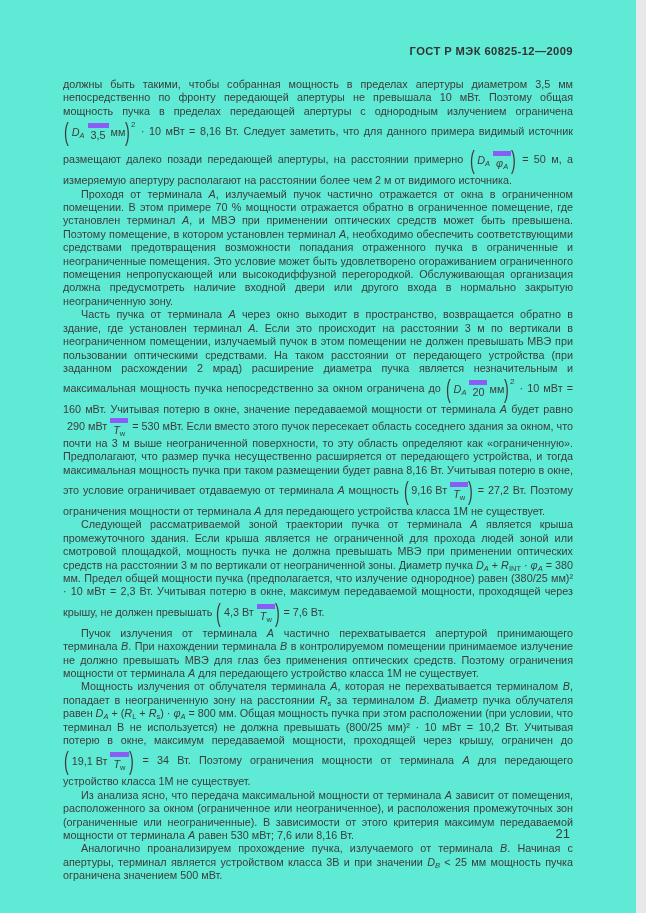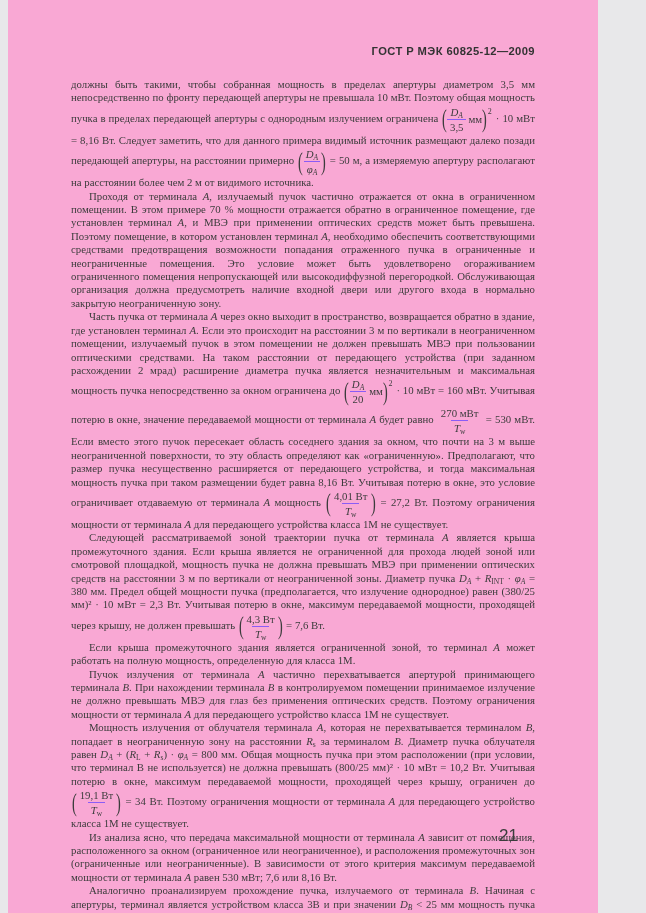--- a/index.html
+++ b/index.html
@@ -1,91 +1,90 @@
 <!DOCTYPE html>
 <html lang="ru"><head>
 <meta charset="utf-8">
 <style>
   html, body { margin: 0; padding: 0; }
   body { background: #e8e8ea; }
   .page {
     position: relative;
-    width: 590px;
+    width: 636px;
     height: 913px;
-    background: #f9a8d4;
+    background: #5eead4;
     color: #3c3c3c;
     font-family: "Liberation Sans", sans-serif;
     overflow: hidden;
     box-sizing: border-box;
-    margin-left: 8px;
   }
   .content {
     position: absolute;
     left: 63px;
     right: 63px;
     top: 45px;
   }
   .doc-header {
     text-align: right;
     font-weight: bold;
     font-size: 11.2px;
     color: #333333;
     letter-spacing: 0.4px;
     margin-bottom: 21px;
   }
   .doc-body {
     font-size: 10.8px;
     line-height: 13.4px;
     text-align: justify;
   }
-  .para { margin: 0; font-family: Liberation Serif, serif; }
+  .para { margin: 0; }
   .para.indent { text-indent: 18px; }
   .para i { font-style: italic; }
   sub {
     font-size: 7.5px;
     line-height: 0;
     vertical-align: -2px;
   }
   
   .fracwrap {
     display: inline-flex;
     align-items: center;
     vertical-align: middle;
     margin: 1px 1px;
     text-indent: 0;
     white-space: nowrap;
   }
   .frac {
     display: inline-flex;
-    flex-direction: column;
+    flex-direction: row;
     align-items: center;
     line-height: 12px;
     justify-content: flex-end;
   }
   .frac .num { padding: 0 3px 1px 3px; }
-  .frac .den { border-top: 1px solid #8b5cf6; padding: 1px 3px 0 3px; }
+  .frac .den { border-top: 5px solid #8b5cf6; padding: 1px 3px 0 3px; }
   .paren {
     font-size: 26px;
     font-weight: 300;
     line-height: 26px;
     transform: scaleX(0.55);
     margin: 0 -2px;
   }
   .fafter { margin-left: 2px; }
   .fsup {
     font-size: 8px;
     align-self: flex-start;
     margin-top: -1px;
     margin-left: 1px;
   }
   .page-number {
     position: absolute;
     top: 826px;
-    right: 80px;
-    font-size: 17px;
+    right: 66px;
+    font-size: 13px;
     color: #3c3c3c;
     text-align: center;
   }
 </style>
 </head>
 <body>
 
 <div class="page">
   <div class="content">
     <div class="doc-header">ГОСТ Р МЭК 60825-12—2009</div>
@@ -112,40 +111,39 @@
             <span class="paren">(</span>
             <span class="frac">
               <span class="num"><i>D</i><sub><i>A</i></sub></span>
               <span class="den">20</span>
             </span>
             <span class="fafter">мм</span>
             <span class="paren">)</span>
             <span class="fsup">2</span>
           </span> · 10 мВт = 160 мВт. Учитывая потерю в окне, значение передаваемой мощности от терминала <i>A</i> будет равно <span class="fracwrap">
             <span class="frac">
-              <span class="num">270 мВт</span>
+              <span class="num">290 мВт</span>
               <span class="den"><i>T</i><sub>w</sub></span>
             </span>
           </span> = 530 мВт. Если вместо этого пучок пересекает область соседнего здания за окном, что почти на 3 м выше неограниченной поверхности, то эту область определяют как «ограниченную». Предполагают, что размер пучка несущественно расширяется от передающего устройства, и тогда максимальная мощность пучка при таком размещении будет равна 8,16 Вт. Учитывая потерю в окне, это условие ограничивает отдаваемую от терминала <i>A</i> мощность <span class="fracwrap">
             <span class="paren">(</span>
             <span class="frac">
-              <span class="num">4,01 Вт</span>
+              <span class="num">9,16 Вт</span>
               <span class="den"><i>T</i><sub>w</sub></span>
             </span>
             <span class="paren">)</span>
           </span> = 27,2 Вт. Поэтому ограничения мощности от терминала <i>A</i> для передающего устройства класса 1М не существует.</p>
         <p class="para indent">Следующей рассматриваемой зоной траектории пучка от терминала <i>A</i> является крыша промежуточного здания. Если крыша является не ограниченной для прохода людей зоной или смотровой площадкой, мощность пучка не должна превышать МВЭ при применении оптических средств на расстоянии 3 м по вертикали от неограниченной зоны. Диаметр пучка <i>D</i><sub><i>A</i></sub> + <i>R</i><sub>INT</sub> · <i>φ</i><sub><i>A</i></sub> = 380 мм. Предел общей мощности пучка (предполагается, что излучение однородное) равен (380/25 мм)² · 10 мВт = 2,3 Вт. Учитывая потерю в окне, максимум передаваемой мощности, проходящей через крышу, не должен превышать <span class="fracwrap">
             <span class="paren">(</span>
             <span class="frac">
               <span class="num">4,3 Вт</span>
               <span class="den"><i>T</i><sub>w</sub></span>
             </span>
             <span class="paren">)</span>
           </span> = 7,6 Вт.</p>
-        <p class="para indent">Если крыша промежуточного здания является ограниченной зоной, то терминал <i>A</i> может работать на полную мощность, определенную для класса 1М.</p>
         <p class="para indent">Пучок излучения от терминала <i>A</i> частично перехватывается апертурой принимающего терминала <i>B</i>. При нахождении терминала <i>B</i> в контролируемом помещении принимаемое излучение не должно превышать МВЭ для глаз без применения оптических средств. Поэтому ограничения мощности от терминала <i>A</i> для передающего устройство класса 1М не существует.</p>
         <p class="para indent">Мощность излучения от облучателя терминала <i>A</i>, которая не перехватывается терминалом <i>B</i>, попадает в неограниченную зону на расстоянии <i>R</i><sub>s</sub> за терминалом <i>B</i>. Диаметр пучка облучателя равен <i>D</i><sub><i>A</i></sub> + (<i>R</i><sub>L</sub> + <i>R</i><sub>s</sub>) · <i>φ</i><sub><i>A</i></sub> = 800 мм. Общая мощность пучка при этом расположении (при условии, что терминал В не используется) не должна превышать (800/25 мм)² · 10 мВт = 10,2 Вт. Учитывая потерю в окне, максимум передаваемой мощности, проходящей через крышу, ограничен до <span class="fracwrap">
             <span class="paren">(</span>
             <span class="frac">
               <span class="num">19,1 Вт</span>
               <span class="den"><i>T</i><sub>w</sub></span>
             </span>
             <span class="paren">)</span>
           </span> = 34 Вт. Поэтому ограничения мощности от терминала <i>A</i> для передающего устройство класса 1М не существует.</p>
         <p class="para indent">Из анализа ясно, что передача максимальной мощности от терминала <i>A</i> зависит от помещения, расположенного за окном (ограниченное или неограниченное), и расположения промежуточных зон (ограниченные или неограниченные). В зависимости от этого критерия максимум передаваемой мощности от терминала <i>A</i> равен 530 мВт; 7,6 или 8,16 Вт.</p>

